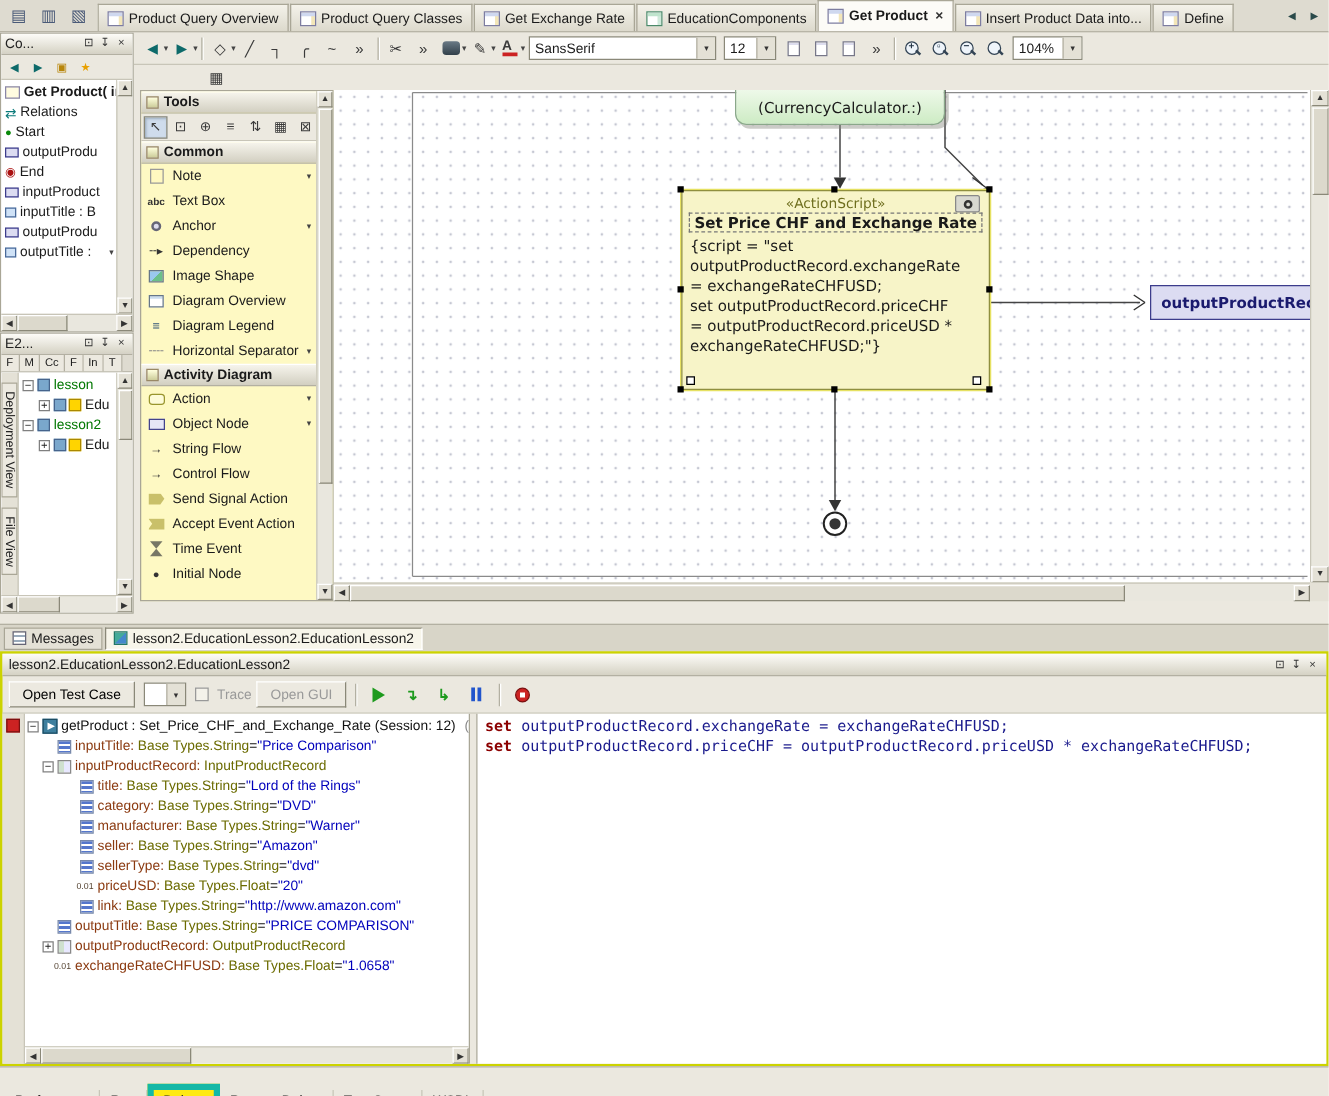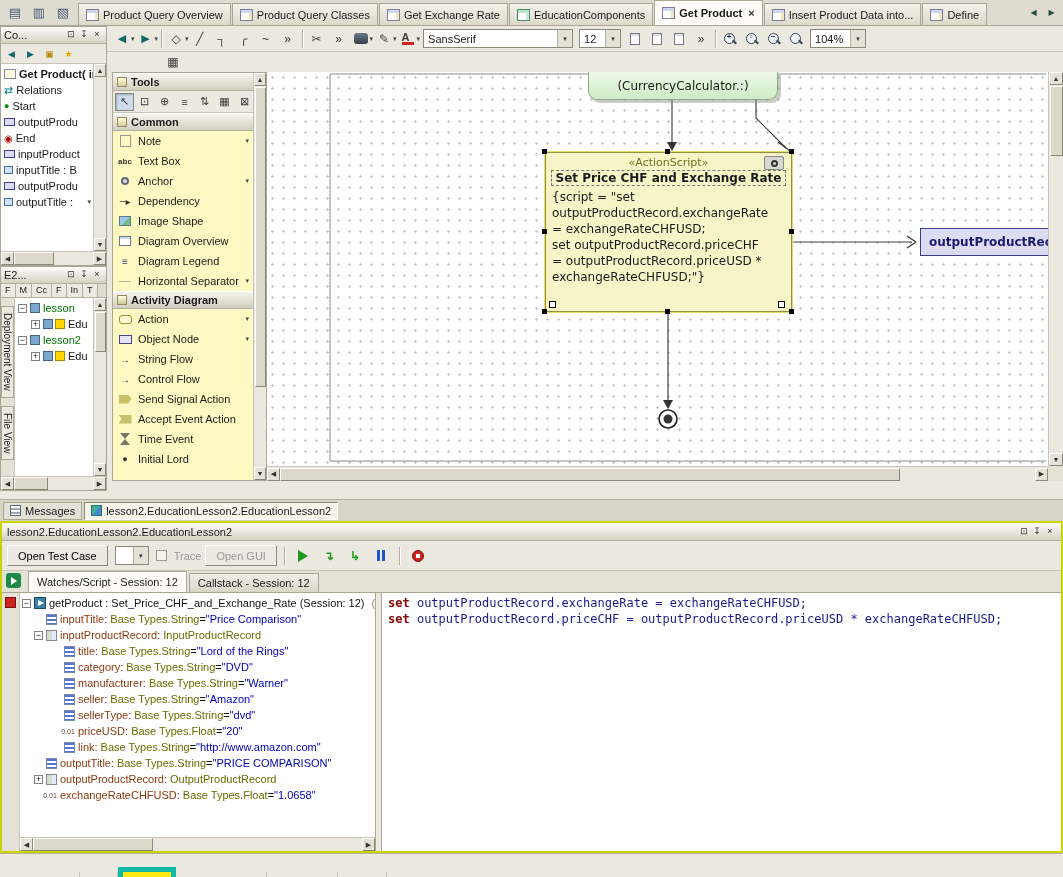--- a/index.html
+++ b/index.html
@@ -105,21 +105,21 @@
   .pi-accept { width:13px; height:9px; background:#c9c06a; clip-path:polygon(0 0,100% 0,100% 100%,0 100%,25% 50%); }
   .pi-time { position:relative; width:10px; height:12px; }
   .pi-time::before { content:""; position:absolute; left:0; top:0; border:5px solid transparent; border-top:6px solid #776; }
   .pi-time::after  { content:""; position:absolute; left:0; bottom:0; border:5px solid transparent; border-bottom:6px solid #776; }
 
   
   .canvaswrap { left:267px; top:72px; width:796px; height:409px; }
   .canvas { left:0; top:0; width:781px; height:394px; background:#fff;
             background-image:radial-gradient(circle,#c5c7d2 1px, transparent 1.3px);
             background-size:11px 11px; overflow:hidden; }
-  .note { left:321px; top:0; width:190px; height:28px; background:linear-gradient(#eef9e9,#cdebc4);
+  .note { left:321px; top:0; width:168px; height:28px; background:linear-gradient(#eef9e9,#cdebc4);
           border:1px solid #8aa88a; border-top:none; border-radius:0 0 9px 9px; box-shadow:3px 3px 0 rgba(140,140,130,.45);
           display:flex; align-items:center; justify-content:center; font-family:"DejaVu Sans",sans-serif; font-size:12px; }
   .anode { left:278px; top:80px; width:247px; height:160px; background:#f7f4c8; border:1px solid #8f8f3f;
            box-shadow:0 0 0 1px #e6e162; font-family:"DejaVu Sans",sans-serif; }
   .astereo { text-align:center; padding-top:3px; font-size:11px; color:#6e6e1e; }
   .anamewrap { text-align:center; margin-top:1px; }
   .aname { display:inline-block; border:1px dashed #777; padding:0 4px; font-weight:bold; font-size:12px; }
   .abody { padding:3px 6px 0 6px; font-size:12px; line-height:16px; white-space:pre-line; }
   .handle { position:absolute; width:5px; height:5px; background:#000; }
   .inhandle { position:absolute; width:7px; height:7px; background:#fff; border:1px solid #000; }
@@ -560,21 +560,21 @@
           <span>Accept Event Action</span>
         </div>
       <div class="palitem">
           <span class="pi">
             <i class="pi-time"></i>
           </span>
           <span>Time Event</span>
         </div>
       <div class="palitem">
           <span class="pi" style="font-size:9px">●</span>
-          <span>Initial Lord</span>
+          <span>Initial Node</span>
         </div>
     </div>
     <div class="vsb">
       <span class="sbarr" style="width:12px">▲</span>
       <span class="sbthumb" style="width:11px;height:300px;margin:1px auto"></span>
       <span style="flex:1"></span>
       <span class="sbarr" style="width:12px">▼</span>
     </div>
   </div>
 
@@ -683,31 +683,20 @@
             <i></i>
           </span>
         </span>
       <span class="vsep"></span>
       <span class="tbtn">
           <span class="stopic">
             <i></i>
           </span>
         </span>
     </div>
-    <div class="dtabs">
-      <span class="gotoicon">
-          <i></i>
-        </span>
-      <div class="dtab active">
-          <span>Watches/Script - Session: 12</span>
-        </div>
-      <div class="dtab">
-          <span>Callstack - Session: 12</span>
-        </div>
-    </div>
     <div class="dcontent">
       <div class="dstrip">
           <div class="redsq"></div>
         </div>
       <div class="dtree">
         <div class="dtreerows">
           <div class="drow" style="padding-left:2px">
             <span class="xb">−</span>
             <span class="w-root"></span>
             <span class="dn" style="color:#111">getProduct : Set_Price_CHF_and_Exchange_Rate (Session: 12)</span>

